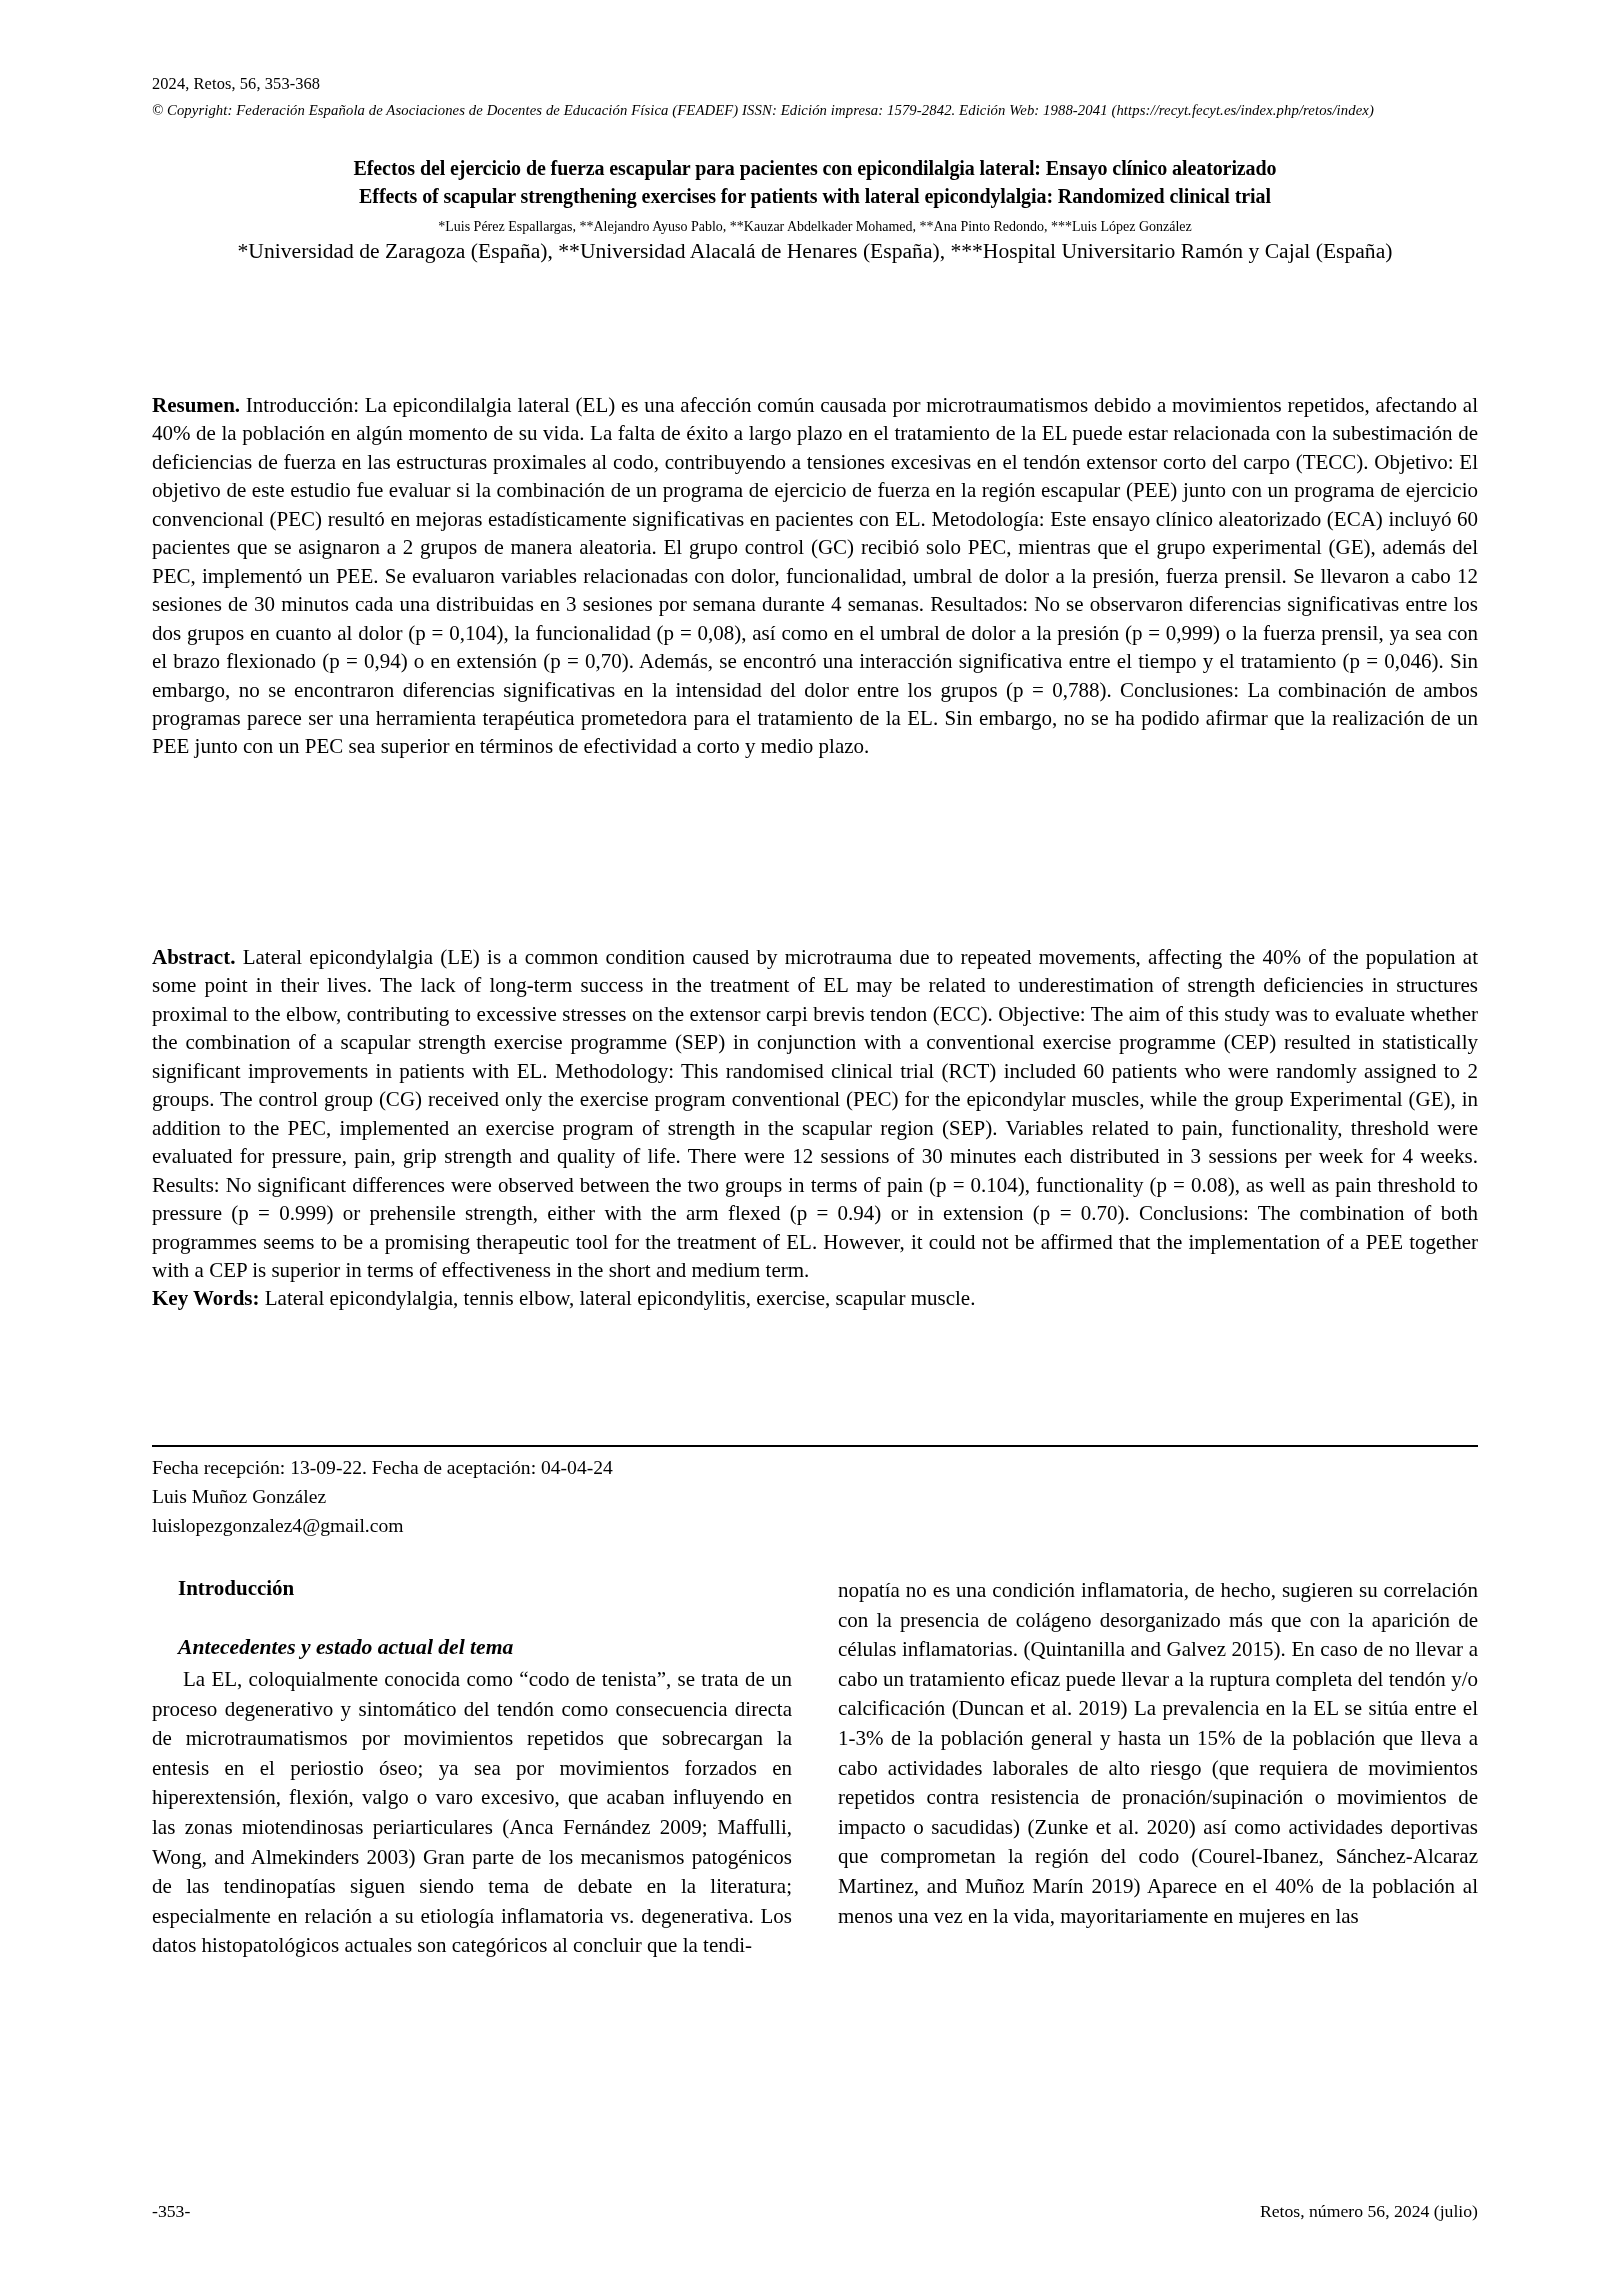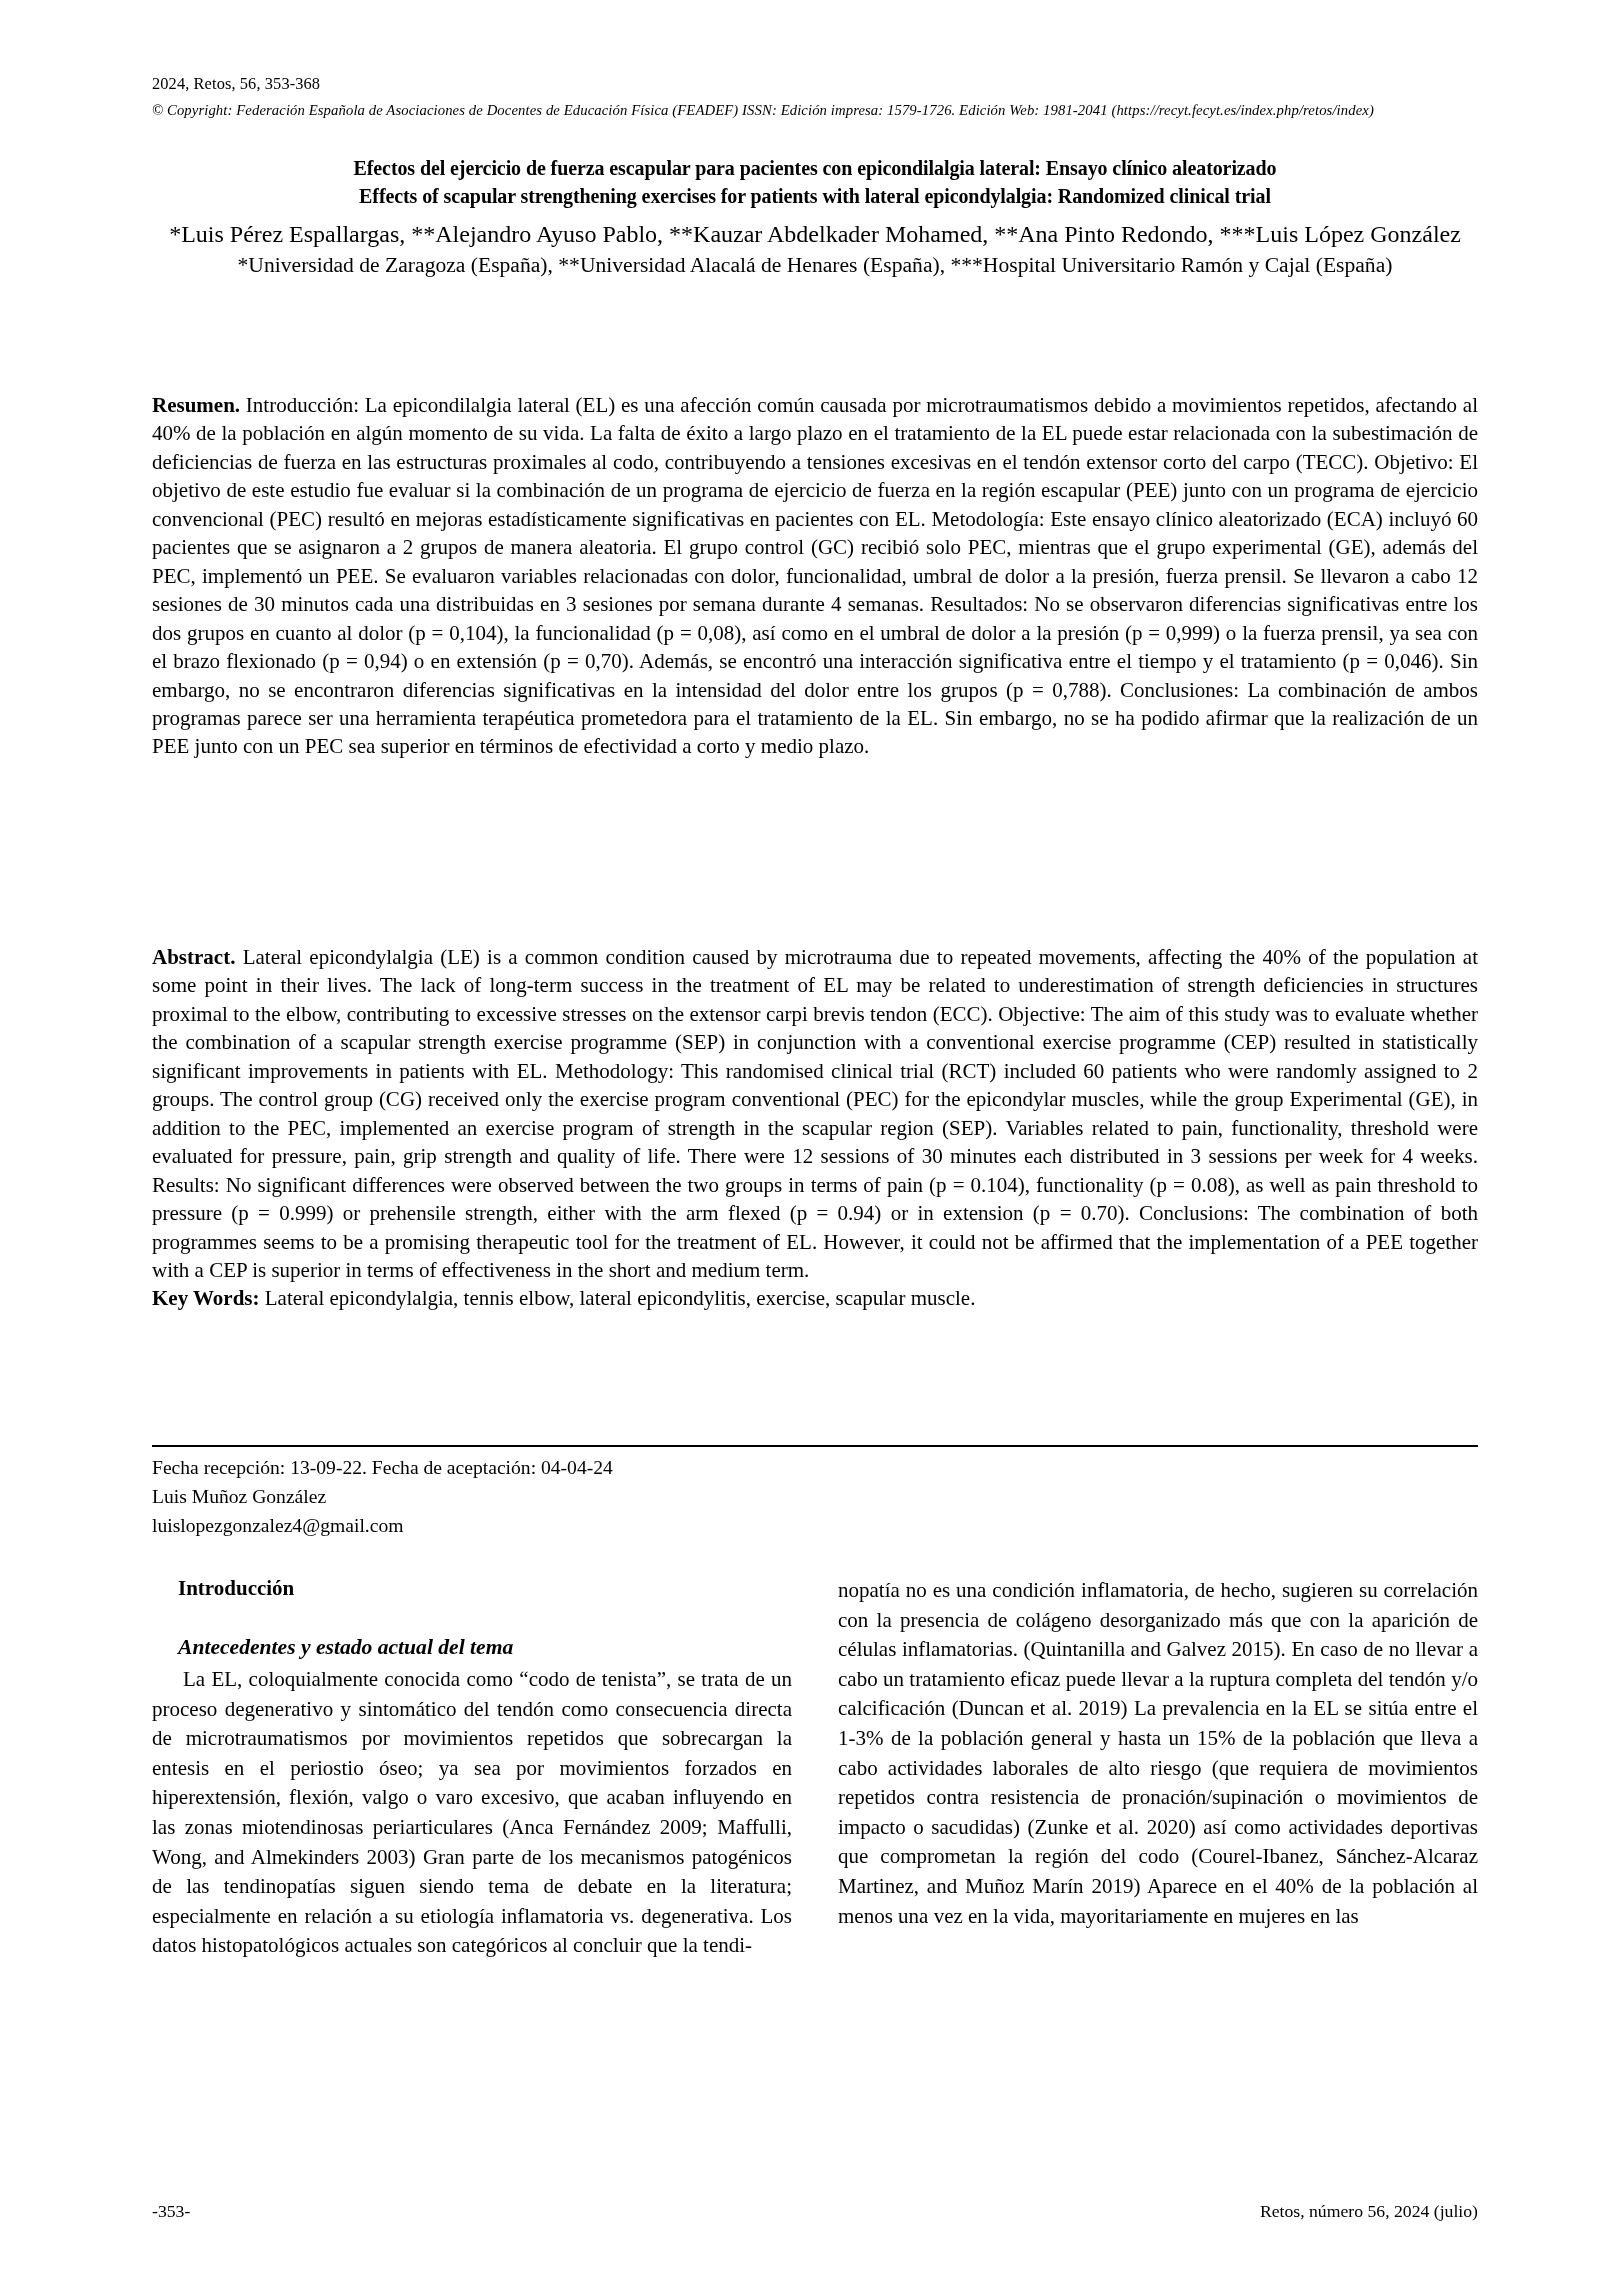--- a/index.html
+++ b/index.html
@@ -52,21 +52,21 @@
   }
   .title-es, .title-en {
     font-size: 20px;
     font-weight: bold;
     line-height: 1.28;
     letter-spacing: -0.1px;
   }
   .title-en { margin-top: 2px; }
 
   .authors {
-    font-size: 24px;
+    font-size: 14px;
     line-height: 1.34;
     margin-top: 9.2px;
   }
   .affiliations {
     font-size: 21.6px;
     line-height: 1.34;
   }
 
   
   .abstract-block {
@@ -160,21 +160,21 @@
     align-items: baseline;
   }
 </style>
 </head>
 <body>
 
 <div class="page">
 
   <div class="running-head">
     <div class="issue-line">2024, Retos, 56, 353-368</div>
-    <div class="copyright-line">© Copyright: Federación Española de Asociaciones de Docentes de Educación Física (FEADEF) ISSN: Edición impresa: 1579-1726. Edición Web: 1981-2041 (https://recyt.fecyt.es/index.php/retos/index)</div>
+    <div class="copyright-line">© Copyright: Federación Española de Asociaciones de Docentes de Educación Física (FEADEF) ISSN: Edición impresa: 1579-2842. Edición Web: 1988-2041 (https://recyt.fecyt.es/index.php/retos/index)</div>
   </div>
 
   <div class="title-block">
     <div class="title-es">Efectos del ejercicio de fuerza escapular para pacientes con epicondilalgia lateral: Ensayo clínico aleatorizado</div>
     <div class="title-en">Effects of scapular strengthening exercises for patients with lateral epicondylalgia: Randomized clinical trial</div>
     <div class="authors">*Luis Pérez Espallargas, **Alejandro Ayuso Pablo, **Kauzar Abdelkader Mohamed, **Ana Pinto Redondo, ***Luis López González</div>
     <div class="affiliations">*Universidad de Zaragoza (España), **Universidad Alacalá de Henares (España), ***Hospital Universitario Ramón y Cajal (España)</div>
   </div>
 
   <div class="abstract-block" id="resumen-block">

